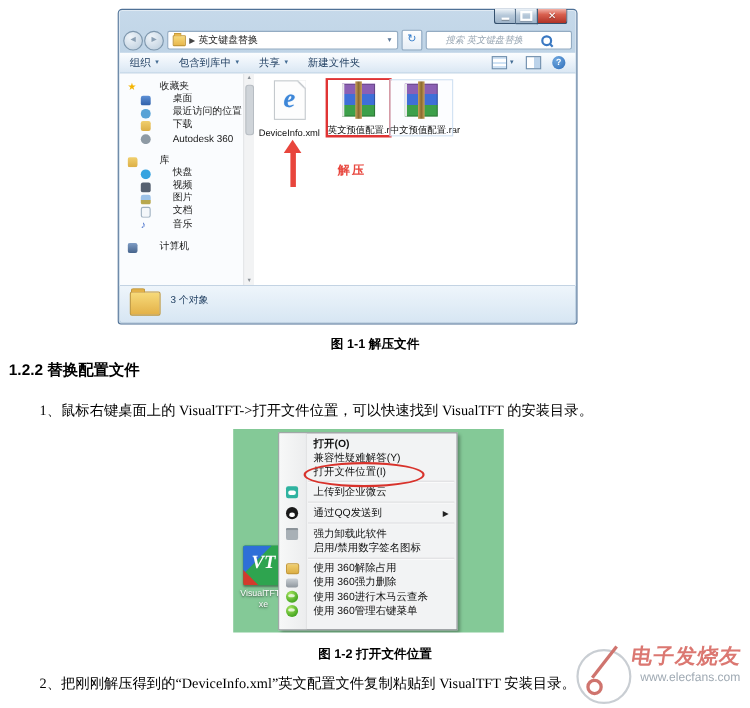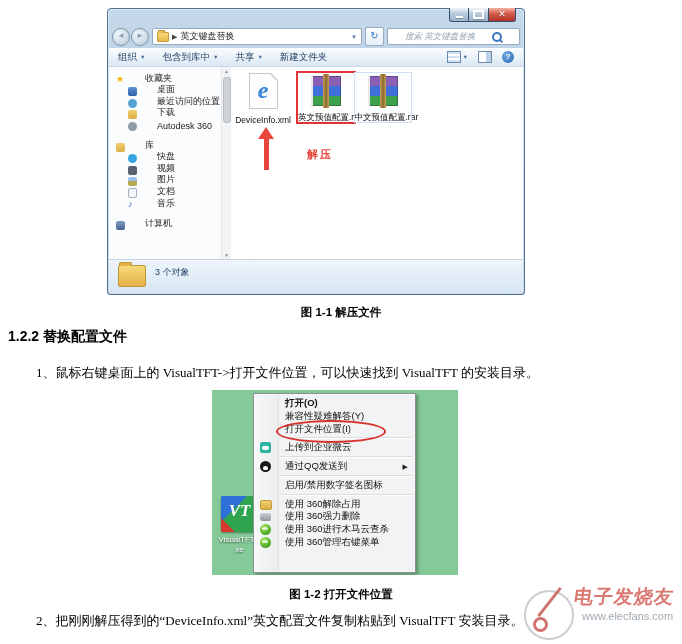--- a/index.html
+++ b/index.html
@@ -356,20 +356,24 @@
   <span class="mi weiyun"></span>
           </div>
           <div class="m-sep"></div>
           <div class="m-item">
     <span class="m-label">通过QQ发送到</span>
   <span class="mi qq"></span>
             <span class="m-arrow">▶</span>
           </div>
           <div class="m-sep"></div>
           <div class="m-item">
+    <span class="m-label">强力卸载此软件</span>
+  <span class="mi trash"></span>
+          </div>
+          <div class="m-item">
     <span class="m-label">启用/禁用数字签名图标</span>
   </div>
           <div class="m-sep"></div>
           <div class="m-item">
     <span class="m-label">使用 360解除占用</span>
   <span class="mi folder360"></span>
           </div>
           <div class="m-item">
     <span class="m-label">使用 360强力删除</span>
   <span class="mi del360"></span>

